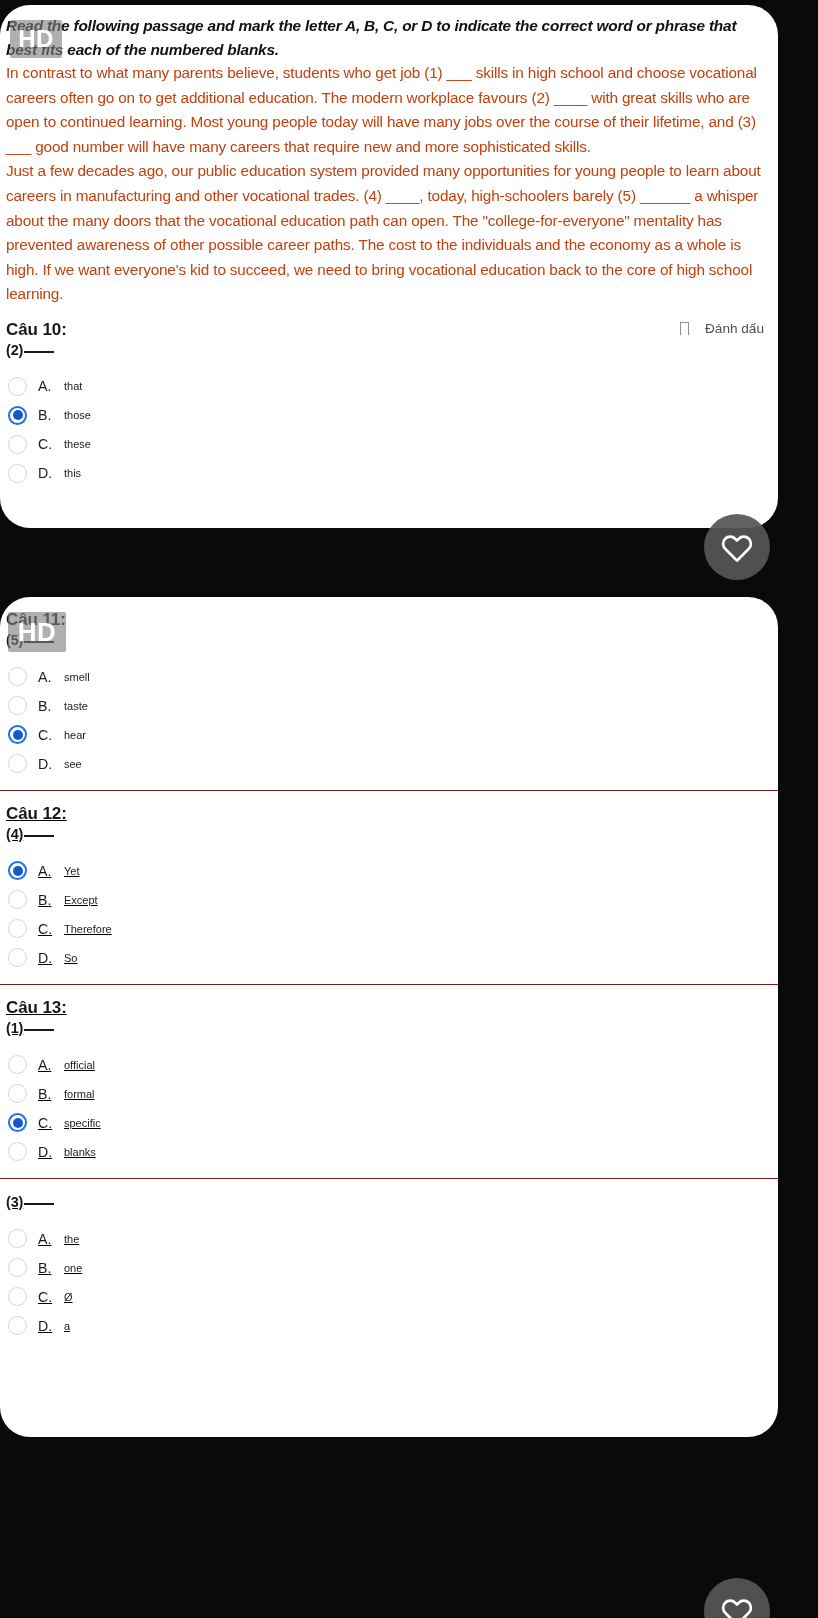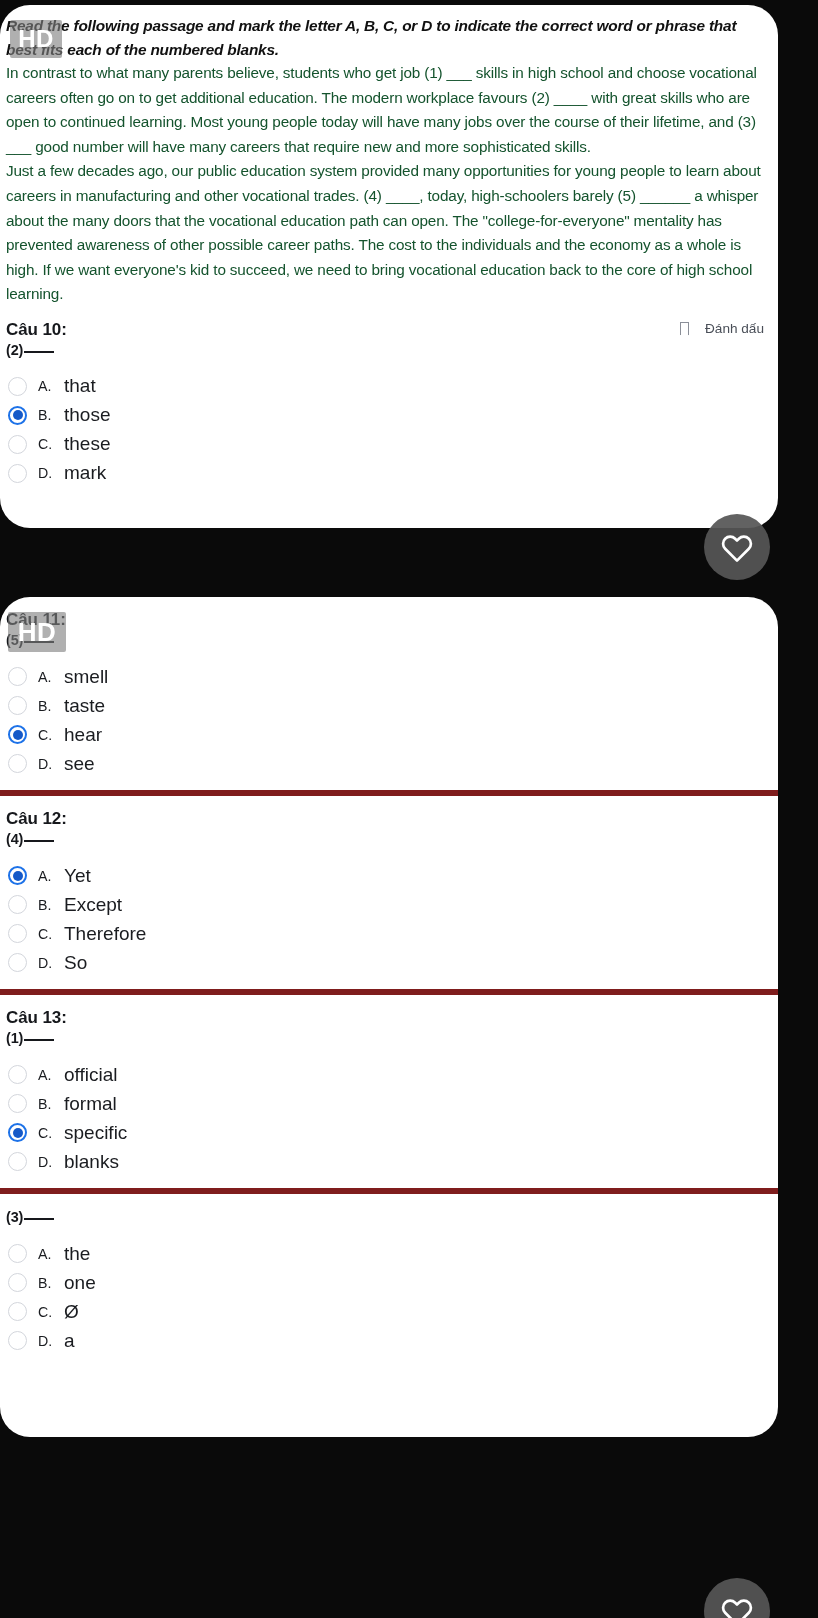--- a/index.html
+++ b/index.html
@@ -36,31 +36,31 @@
     font-weight: bold;
     font-style: italic;
     font-size: 15.4px;
     line-height: 23.5px;
     color: #111;
     letter-spacing: -0.2px;
   }
   .passage-body {
     font-size: 15.3px;
     line-height: 24.6px;
-    color: #14532d;
+    color: #c2410c;
     letter-spacing: -0.15px;
   }
   .passage-body p { margin: 0; }
 
   
   .question {
     position: relative;
     padding: 13px 14px 12px 6px;
   }
-  .question + .question { border-top: 6px solid #7f1d1d; }
+  .question + .question { border-top: 1px solid #7f1d1d; text-decoration: underline; }
 
   .q-head {
     display: flex;
     align-items: flex-start;
     justify-content: space-between;
   }
   .q-number {
     font-size: 17px;
     font-weight: bold;
     color: #16181c;
@@ -138,21 +138,21 @@
     margin: -5px 0 0 -5px;
     border-radius: 50%;
     background: #1559c8;
   }
   .opt-letter {
     font-size: 14.2px;
     color: #1a1c20;
     min-width: 15px;
   }
   .opt-text {
-    font-size: 19px;
+    font-size: 11px;
     color: #1a1c20;
   }
 
   
   #card-questions { top: 597px; height: 840px; }
 
   
   .fab {
     position: absolute;
     width: 66px;
@@ -221,21 +221,21 @@
           <span class="opt-text">those</span>
         </div>
         <div class="option">
           <span class="radio"></span>
           <span class="opt-letter">C.</span>
           <span class="opt-text">these</span>
         </div>
         <div class="option">
           <span class="radio"></span>
           <span class="opt-letter">D.</span>
-          <span class="opt-text">mark</span>
+          <span class="opt-text">this</span>
         </div>
       </div>
     </div>
   </div>
 
   <div class="card" id="card-questions">
 
     <div class="question">
       <div class="q-head">
         <div class="q-number">Câu 11:</div>

